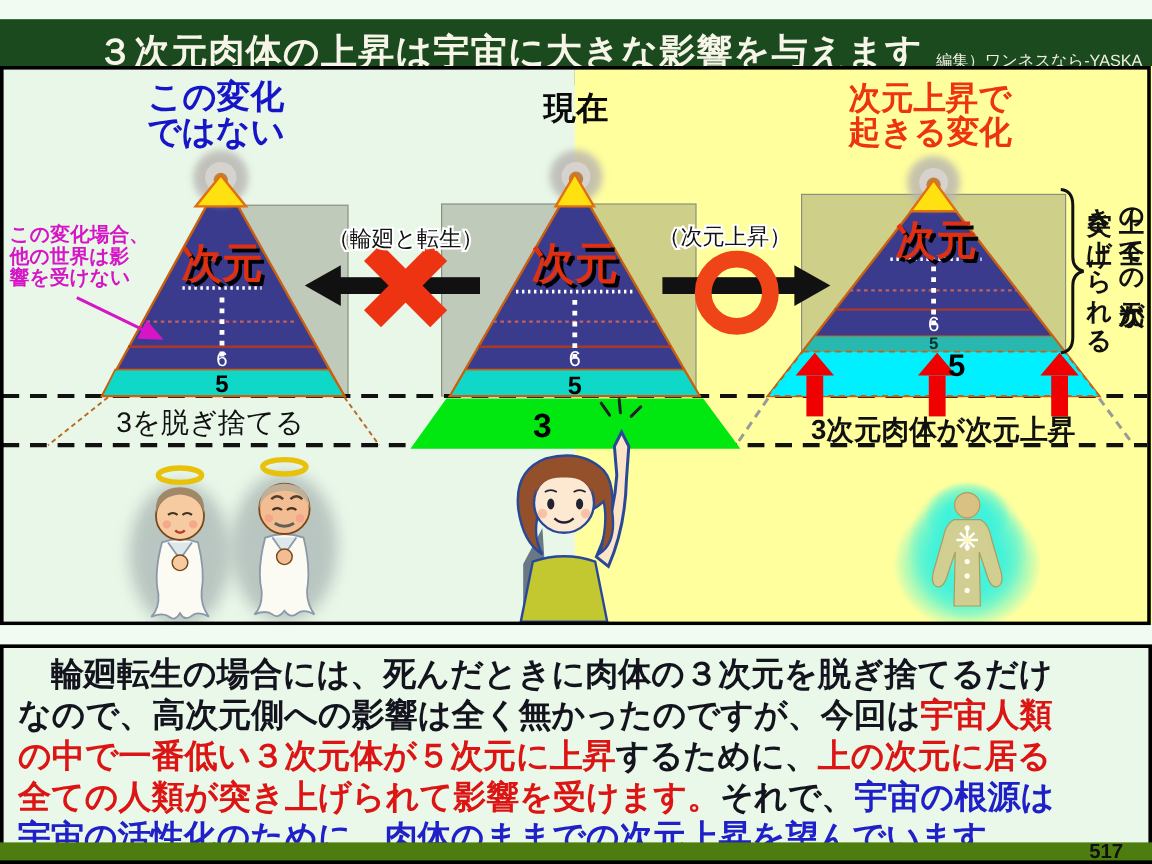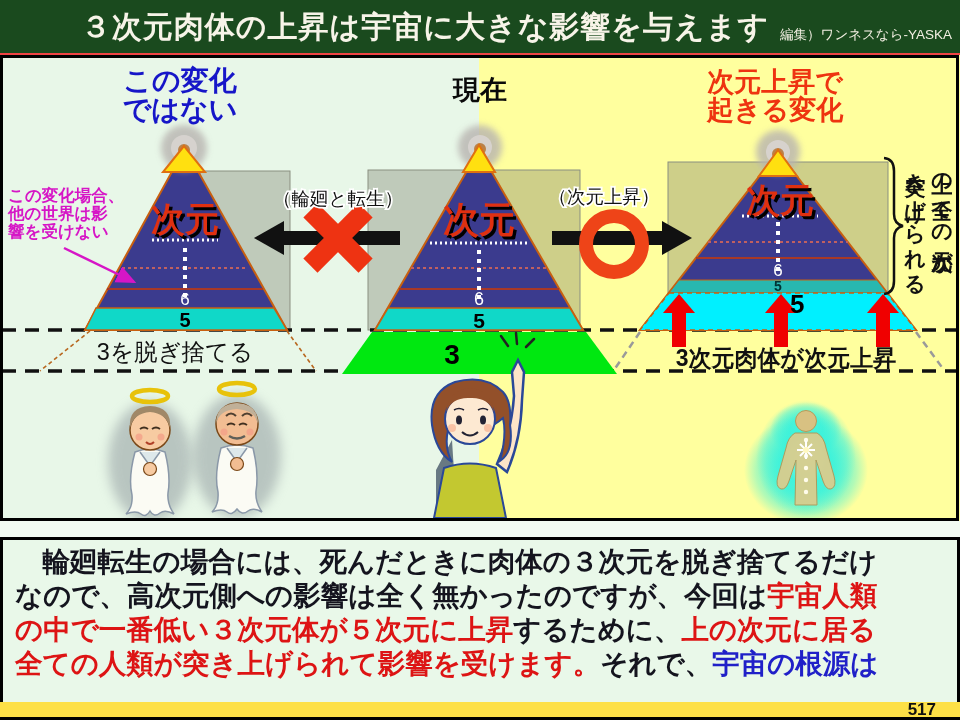--- a/index.html
+++ b/index.html
@@ -1,38 +1,38 @@
 <!DOCTYPE html>
 <html><head>
 <meta charset="utf-8">
 <style>
   html,body{margin:0;padding:0;background:#222;}
   #slide{position:relative;width:960px;height:720px;background:#f2fbf2;overflow:hidden;
     font-family:"Liberation Sans","DejaVu Sans",sans-serif;}
   
-  #header{position:absolute;left:0;top:0;width:960px;height:55px;background:#1a4a1e;
-    border-bottom:2px solid #ef4444;box-sizing:border-box;}
+  #header{position:absolute;left:0;top:16px;width:960px;height:55px;background:#1a4a1e;
+    border-bottom:2px solid #0f766e;box-sizing:border-box;}
   #header .title{position:absolute;left:0;top:7px;width:850px;text-align:center;
     color:#f7f4e8;font-size:30px;font-weight:bold;letter-spacing:1px;white-space:nowrap;}
   #header .credit{position:absolute;right:8px;bottom:9px;color:#f2efe2;font-size:13.5px;margin-left:16px;}
   
   #main{position:absolute;left:0;top:55px;width:960px;height:466px;}
   
   #vnote{position:absolute;left:902px;top:158px;height:320px;width:54px;
     writing-mode:vertical-rl;text-orientation:upright;color:#111;font-size:21px;
     font-weight:bold;line-height:27px;letter-spacing:1px;}
   #vnote span{display:block;}
   
   #footer{position:absolute;left:0;top:537px;width:960px;height:181px;background:#e9f8e9;
     border:3px solid #000;box-sizing:border-box;padding:5px 12px 0 12px;}
   #footer .line{font-size:27.5px;line-height:34px;font-weight:600;white-space:nowrap;}
   .t-dark{color:#14141e;} .t-red{color:#dd1414;} .t-blue{color:#2020c8;}
   
   #bottomstrip{position:absolute;left:0;top:702px;width:960px;height:18px;
-    background:#fde047;border-bottom:3px solid #000;box-sizing:border-box;}
+    background:#4d7c0f;border-bottom:3px solid #000;box-sizing:border-box;}
   #pagenum{position:absolute;right:24px;top:-2px;font-size:17px;font-weight:bold;color:#111;}
   svg text{font-family:"Liberation Sans","DejaVu Sans",sans-serif;}
 </style>
 </head>
 <body>
 
 <div id="slide">
 
   <div id="header">
     <div class="title">３次元肉体の上昇は宇宙に大きな影響を与えます</div>
@@ -272,19 +272,22 @@
     </div>
     <div class="line">
       <span class="t-dark">なので、高次元側への影響は全く無かったのですが、今回は</span><span class="t-red">宇宙人類</span>
     </div>
     <div class="line">
       <span class="t-red">の中で一番低い３次元体が５次元に上昇</span><span class="t-dark">するために、</span><span class="t-red">上の次元に居る</span>
     </div>
     <div class="line">
       <span class="t-red">全ての人類が突き上げられて影響を受けます。</span><span class="t-dark">それで、</span><span class="t-blue">宇宙の根源は</span>
     </div>
+    <div class="line">
+      <span class="t-blue">宇宙の活性化のために、肉体のままでの次元上昇を望んでいます。</span>
+    </div>
   </div>
 
   <div id="bottomstrip">
     <div id="pagenum">517</div>
   </div>
 
 </div>
 
 </body></html>

